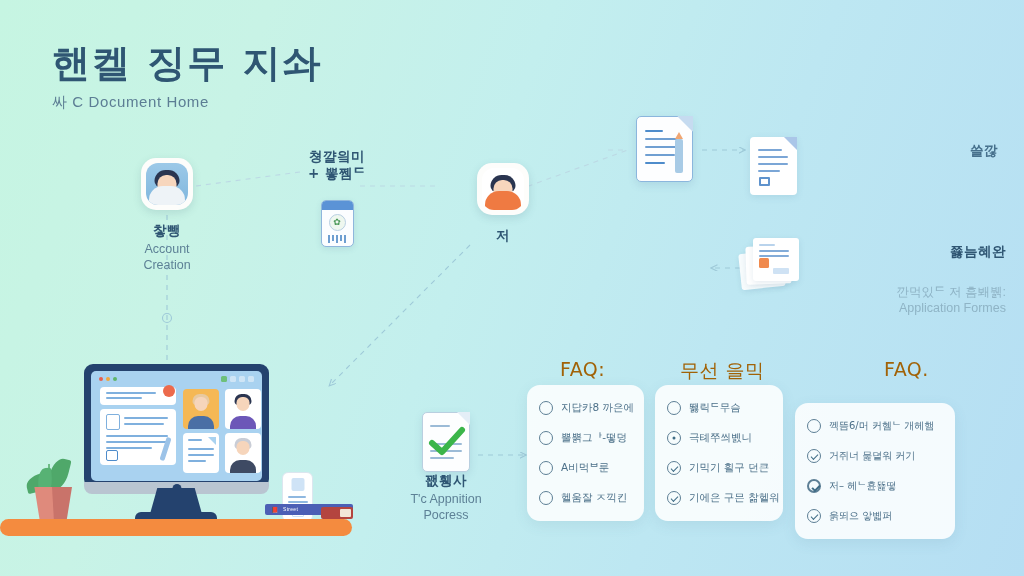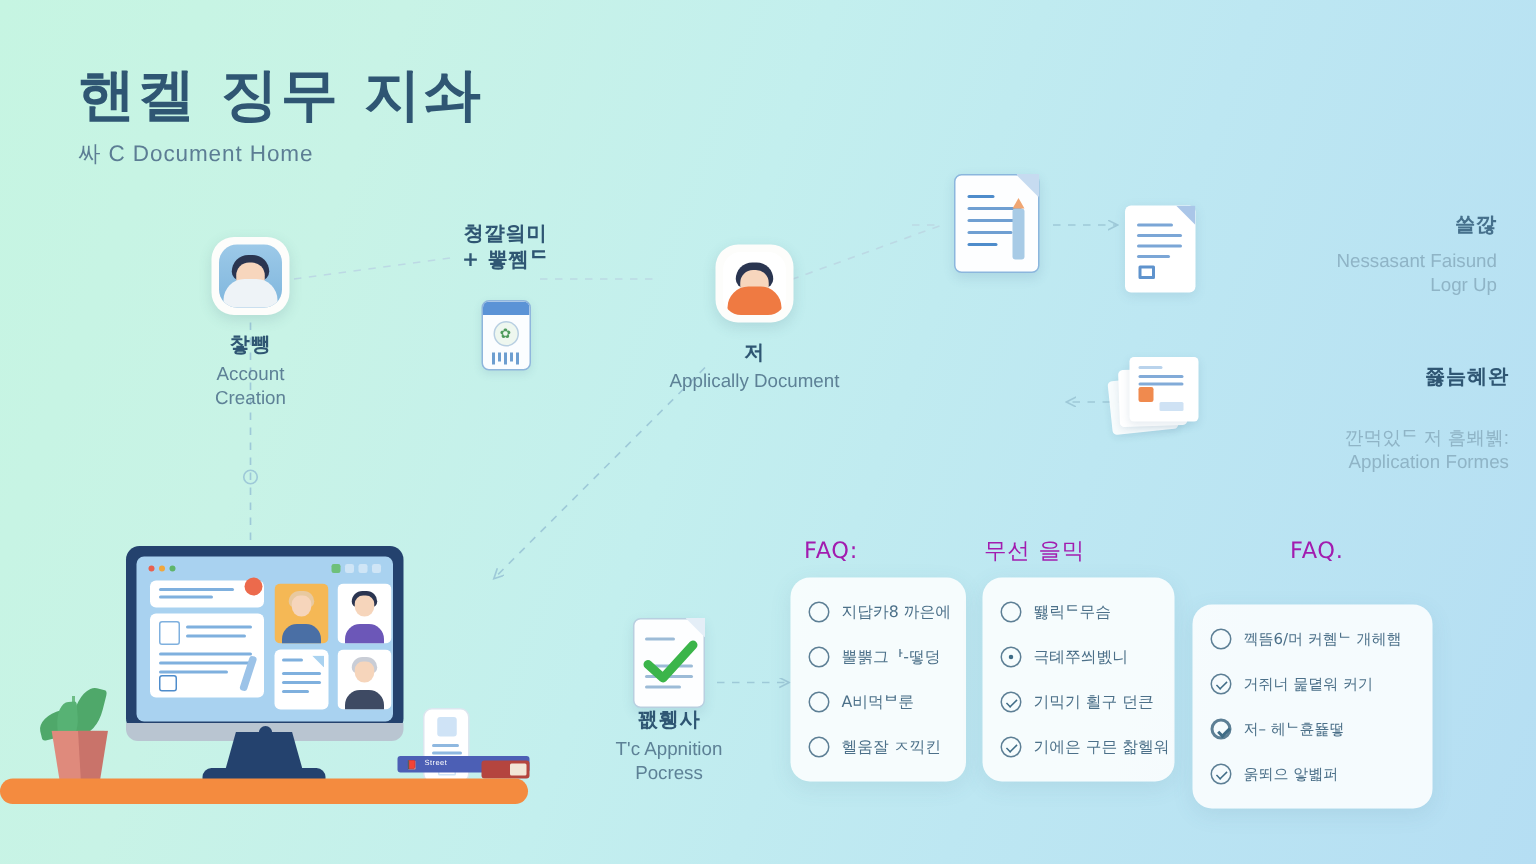--- a/index.html
+++ b/index.html
@@ -214,22 +214,22 @@
   }
   #plant .pot2 {
     position:absolute; left:34px; bottom:0; width:20px; height:35px;
     background:#c9736a; clip-path:polygon(0 0,100% 0,72% 100%,10% 100%);
   }
   #plant .leaf { position:absolute; background:#4fa86a; border-radius:60% 10% 60% 10%; }
   #plant .stem { position:absolute; width:2px; background:#6ebd86; }
 
   
   .faq-head {
-    position:absolute; font-size:15px; color:#a21caf; font-weight:400;
-    font-family:"DejaVu Sans", sans-serif; letter-spacing:.5px;
+    position:absolute; font-size:19px; color:#a16207; font-weight:400;
+    font-family:"DejaVu Sans", sans-serif; letter-spacing:.5px;margin-left:24px;
   }
   .faq-card {
     position:absolute; width:117px; border-radius:13px;
     background:rgba(255,255,255,.86);
     box-shadow:0 4px 14px rgba(70,110,140,.10);
     padding:16px 10px 16px 12px;
   }
   .faq-card.wide { width:160px; }
   .faq-row { display:flex; align-items:center; gap:8px; margin-bottom:16px; }
   .faq-row:last-child { margin-bottom:0; }
@@ -317,21 +317,20 @@
 
   <div class="node" style="left:408px; top:163px; width:190px;">
     <div class="avatar av2" style="margin:0 auto;">
       <div class="head-bg">
           <div class="hair"></div>
           <div class="face"></div>
           <div class="body"></div>
         </div>
     </div>
     <div class="label-ko" style="margin-top:12px;">저</div>
-    <div class="label-en">Applically Document</div>
   </div>
 
   <div class="abs" style="left:636px; top:116px;">
     <div id="doc-pencil">
       <div class="fold"></div>
       <div class="ln s" style="left:8px; top:13px; width:18px;"></div>
       <div class="ln" style="left:8px; top:21px; width:36px;"></div>
       <div class="ln" style="left:8px; top:29px; width:36px;"></div>
       <div class="ln" style="left:8px; top:37px; width:30px;"></div>
       <div class="ln s" style="left:8px; top:45px; width:20px;"></div>
@@ -344,22 +343,20 @@
       <div class="fold"></div>
       <div class="ln" style="left:8px; top:12px; width:24px;"></div>
       <div class="ln" style="left:8px; top:19px; width:30px;"></div>
       <div class="ln" style="left:8px; top:26px; width:30px;"></div>
       <div class="ln" style="left:8px; top:33px; width:22px;"></div>
       <div class="sq"></div>
     </div>
   </div>
   <div class="node label-left" style="left:808px; top:142px; width:190px;">
     <div class="label-ko pale">쓸깒</div>
-    <div class="label-en pale" style="margin-top:7px;">Nessasant Faisund
-Logr Up</div>
   </div>
 
   <div class="abs" style="left:740px; top:238px;">
     <div id="doc-stack">
       <div class="sheet s3"></div>
       <div class="sheet s2"></div>
       <div class="sheet s1">
         <div class="ln" style="left:6px; top:6px; width:16px; background:#b9d3ec;"></div>
         <div class="ln" style="left:6px; top:12px; width:30px;"></div>
         <div class="ln" style="left:6px; top:17px; width:30px;"></div>

